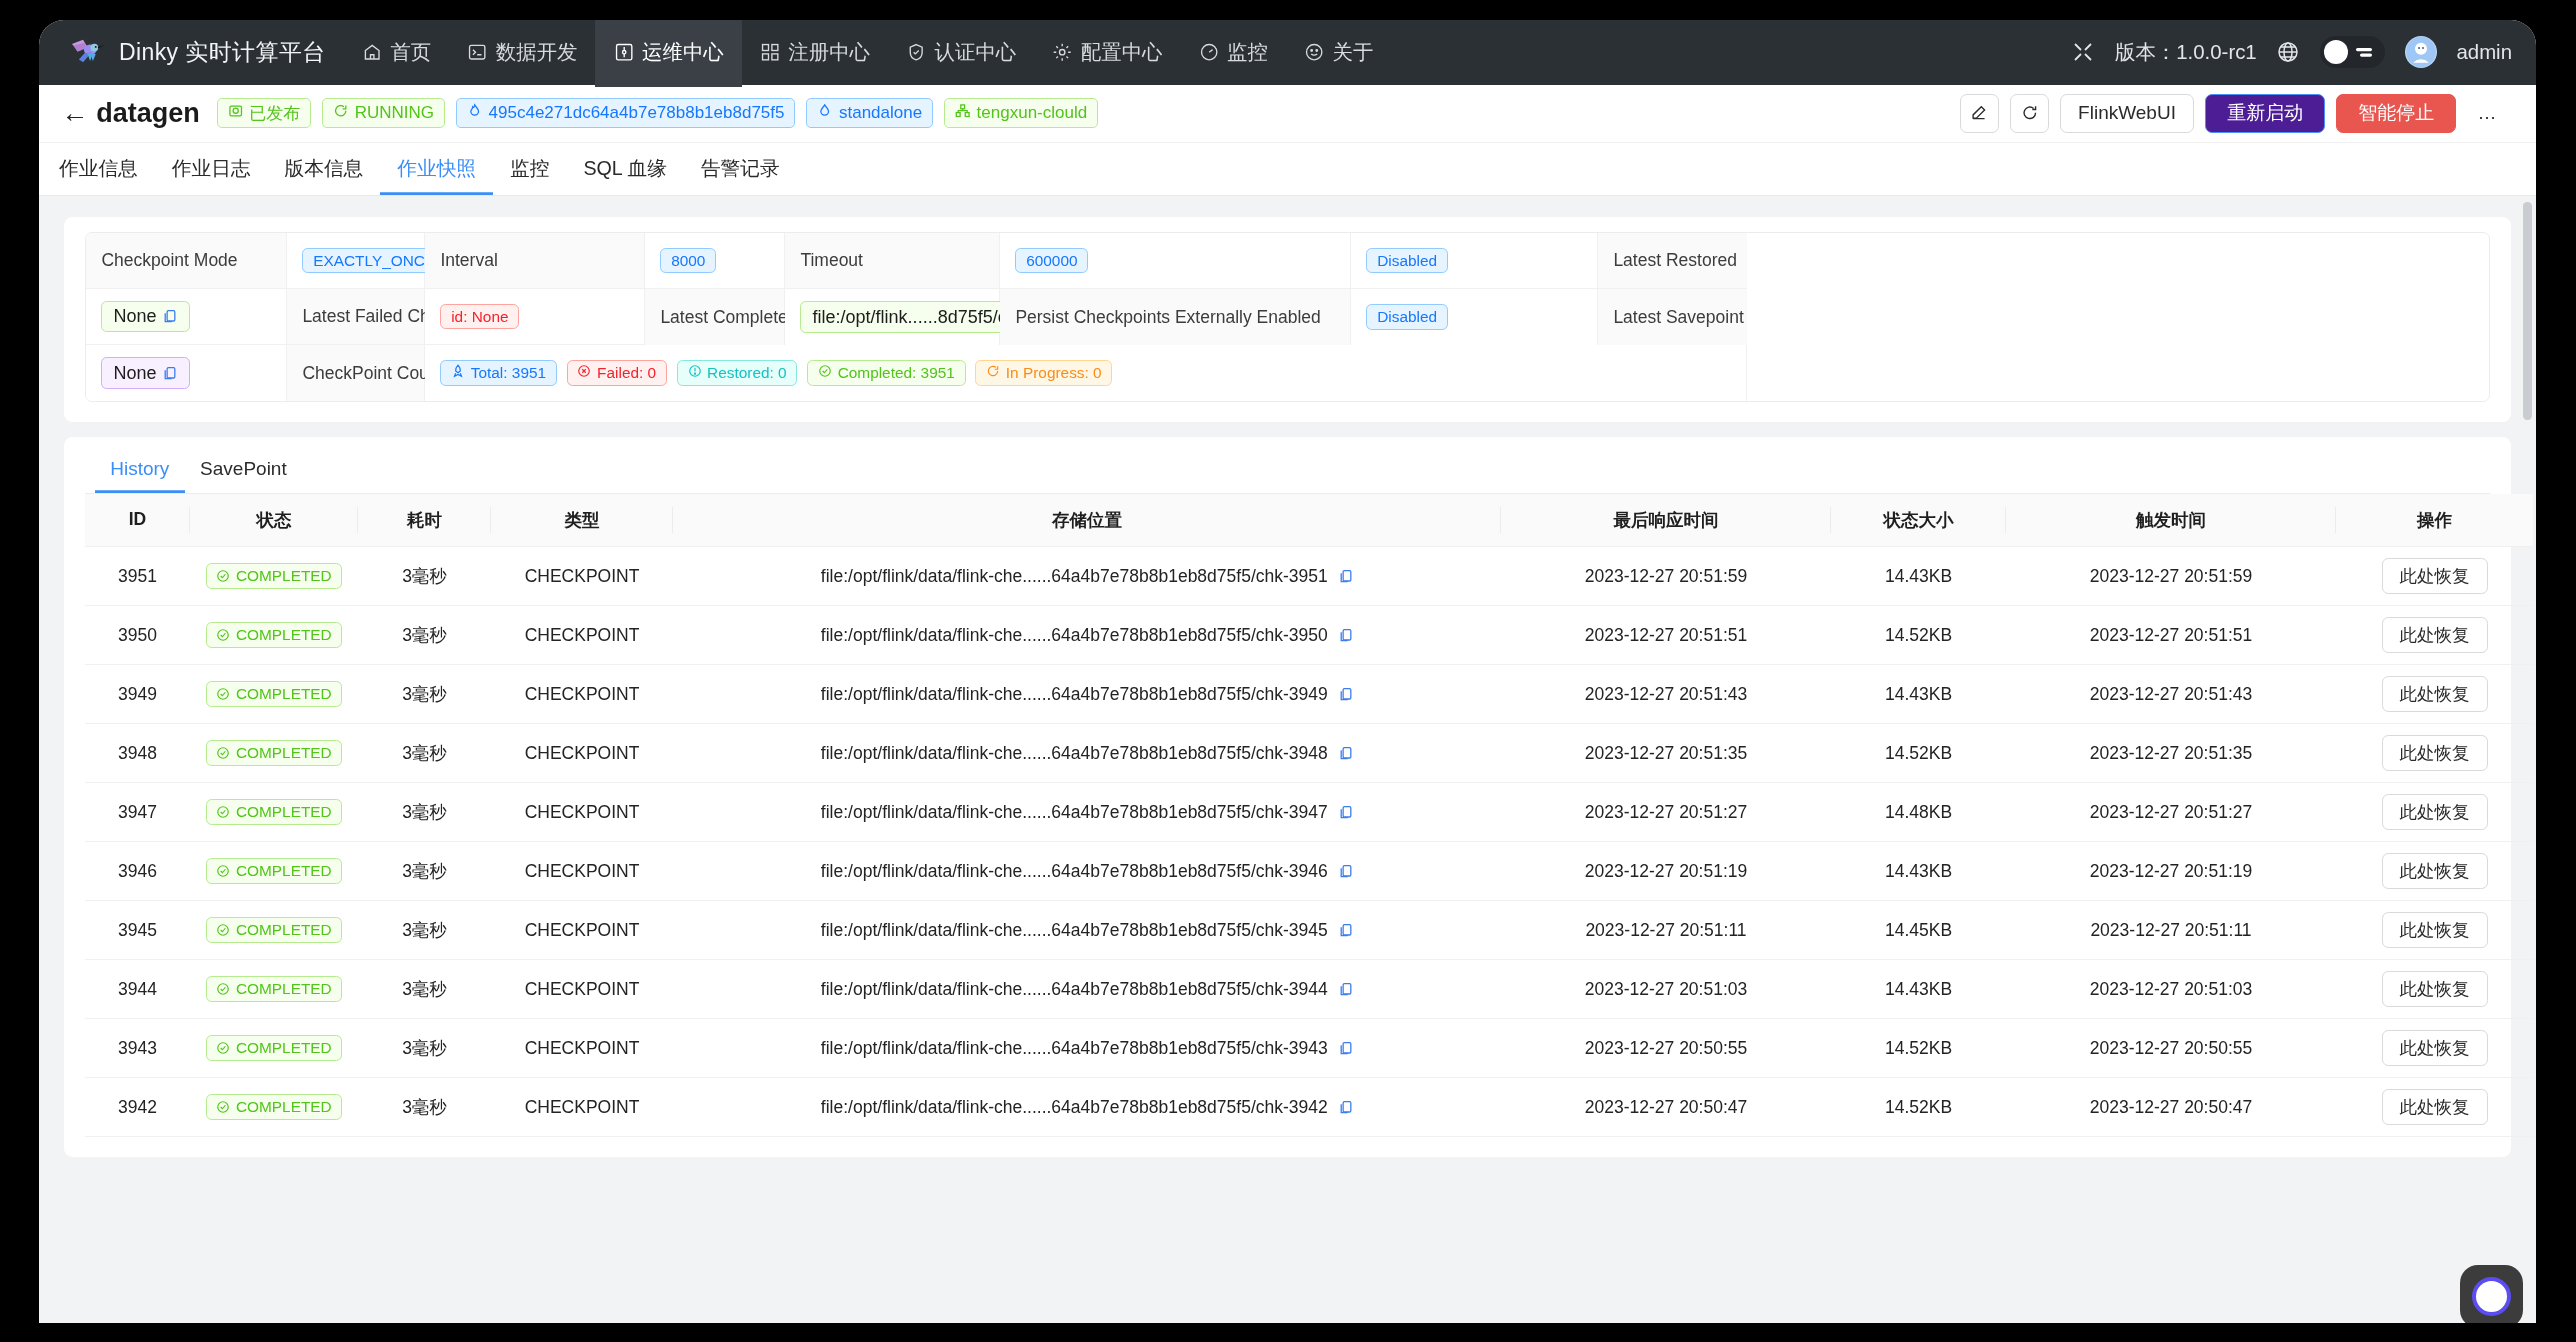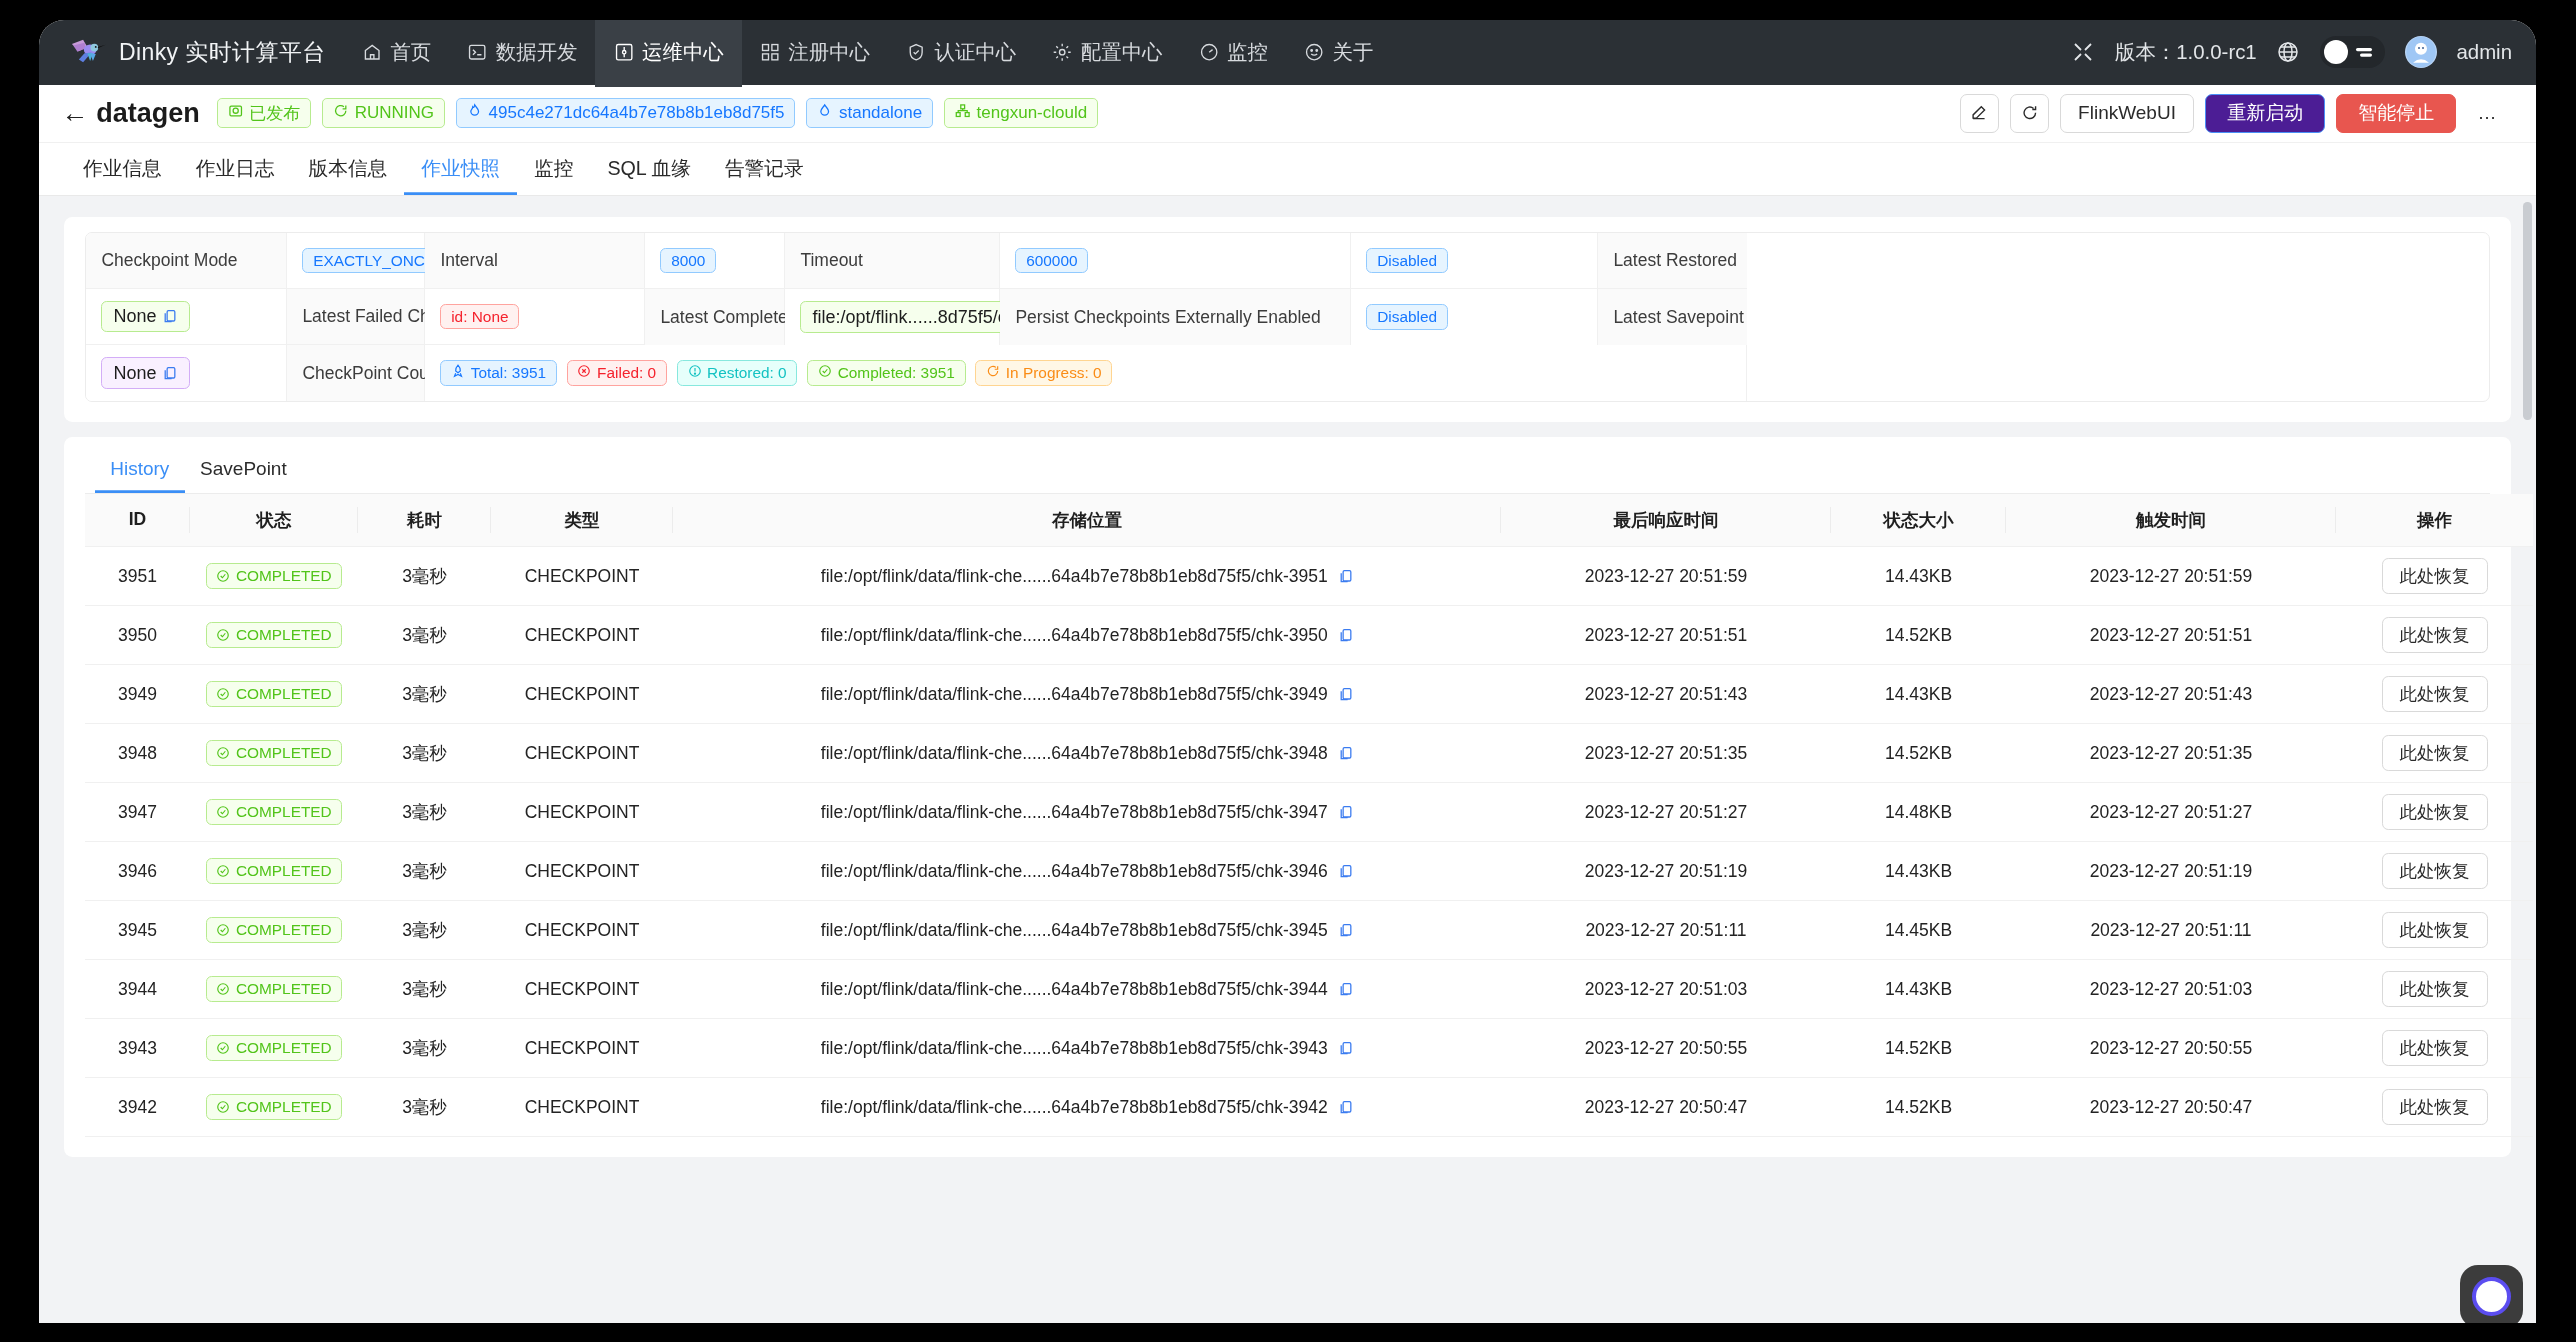--- a/index.html
+++ b/index.html
@@ -82,21 +82,21 @@
     border: 0.7px solid #d9d9d9; background: #fff; color: #2b2b2b;
   }
   .btn.icon { width: 39px; padding: 0; }
   .btn.primary { background: #4c1d95; border-color: #4a90f7; color: #fff; padding: 0 21px; }
   .btn.danger  { background: #e8564f; border-color: #e8564f; color: #fff; padding: 0 21px; }
   .btn.plain { border: none; }
 
   
   .tabbar {
     height: 53px; display: flex; align-items: center;
-    padding: 0 27px; gap: 0;
+    padding: 0 3px; gap: 0;
     border-bottom: 0.7px solid #e9e9e9; background: #fff;
   }
   .tab {
     font-size: 19.7px; color: #2a2a2a; padding: 0 17px;
     height: 53px; display:flex; align-items:center; white-space:nowrap;
   }
   .tab.active { color: #3a8ef6; box-shadow: inset 0 -2.8px 0 #3a8ef6; }
 
   
   .content { background: #f2f3f5; padding: 21px 25px 0 25px; height: calc(100% - 175px); overflow:hidden;}

